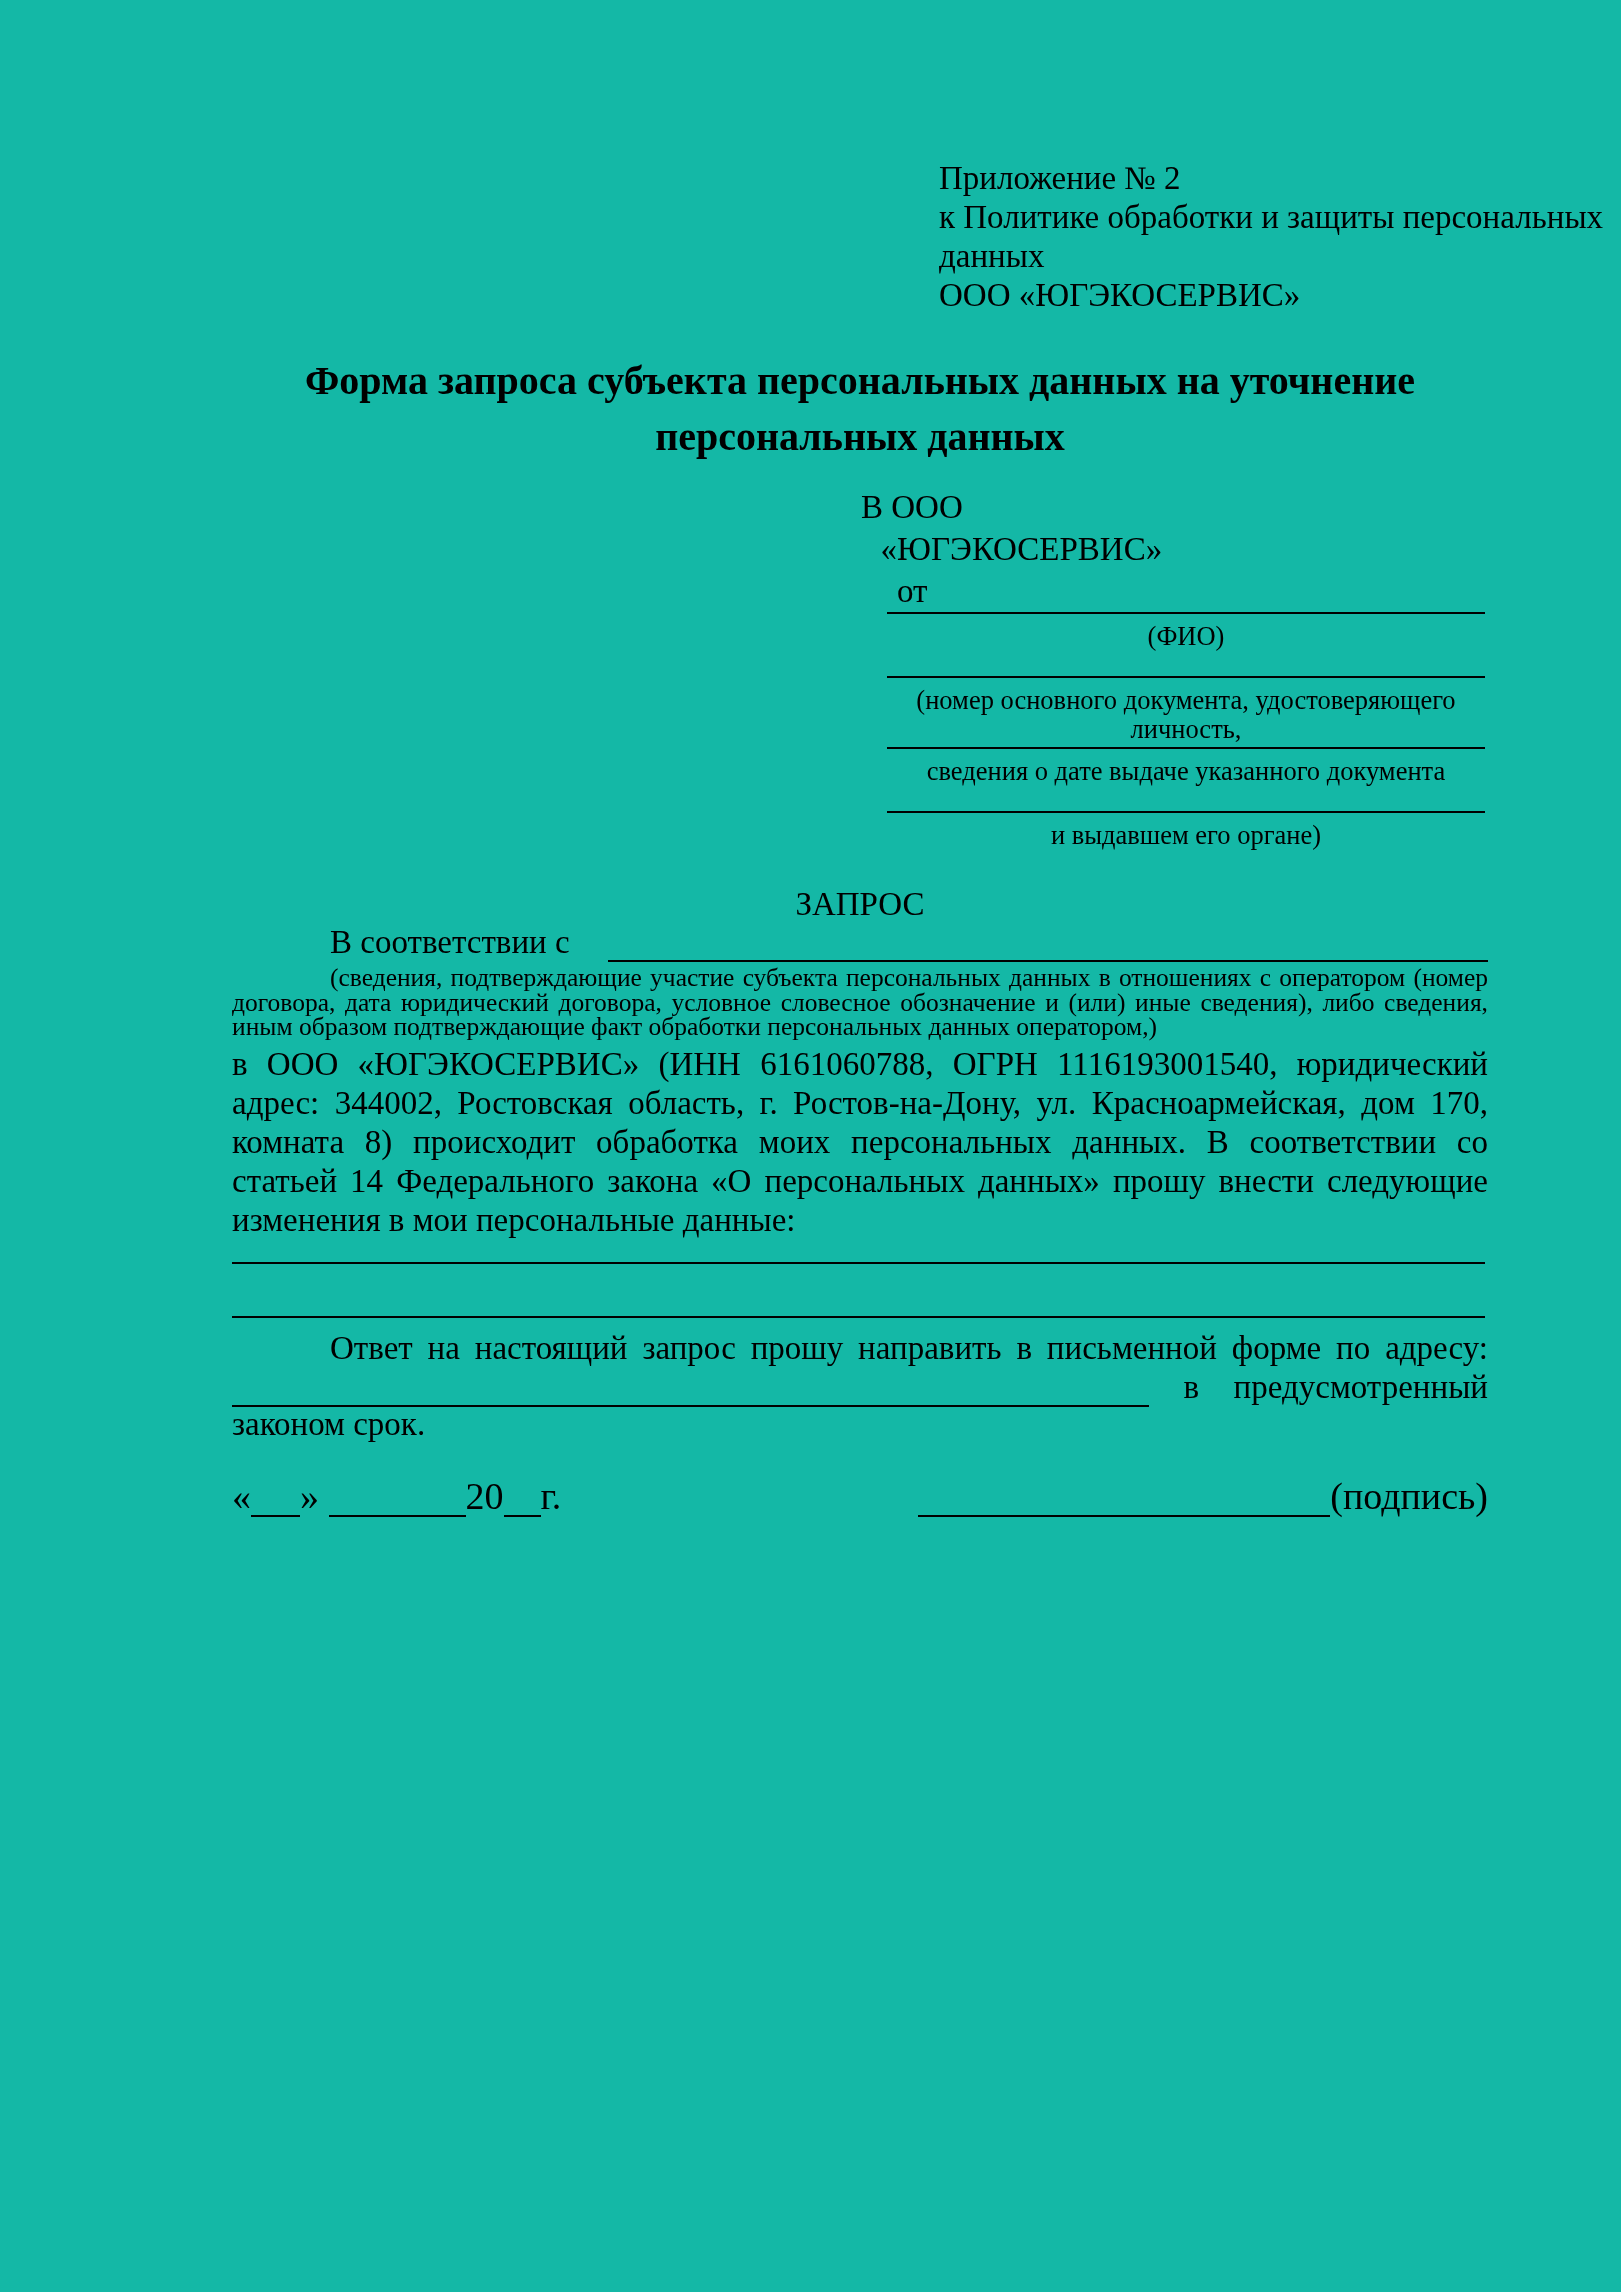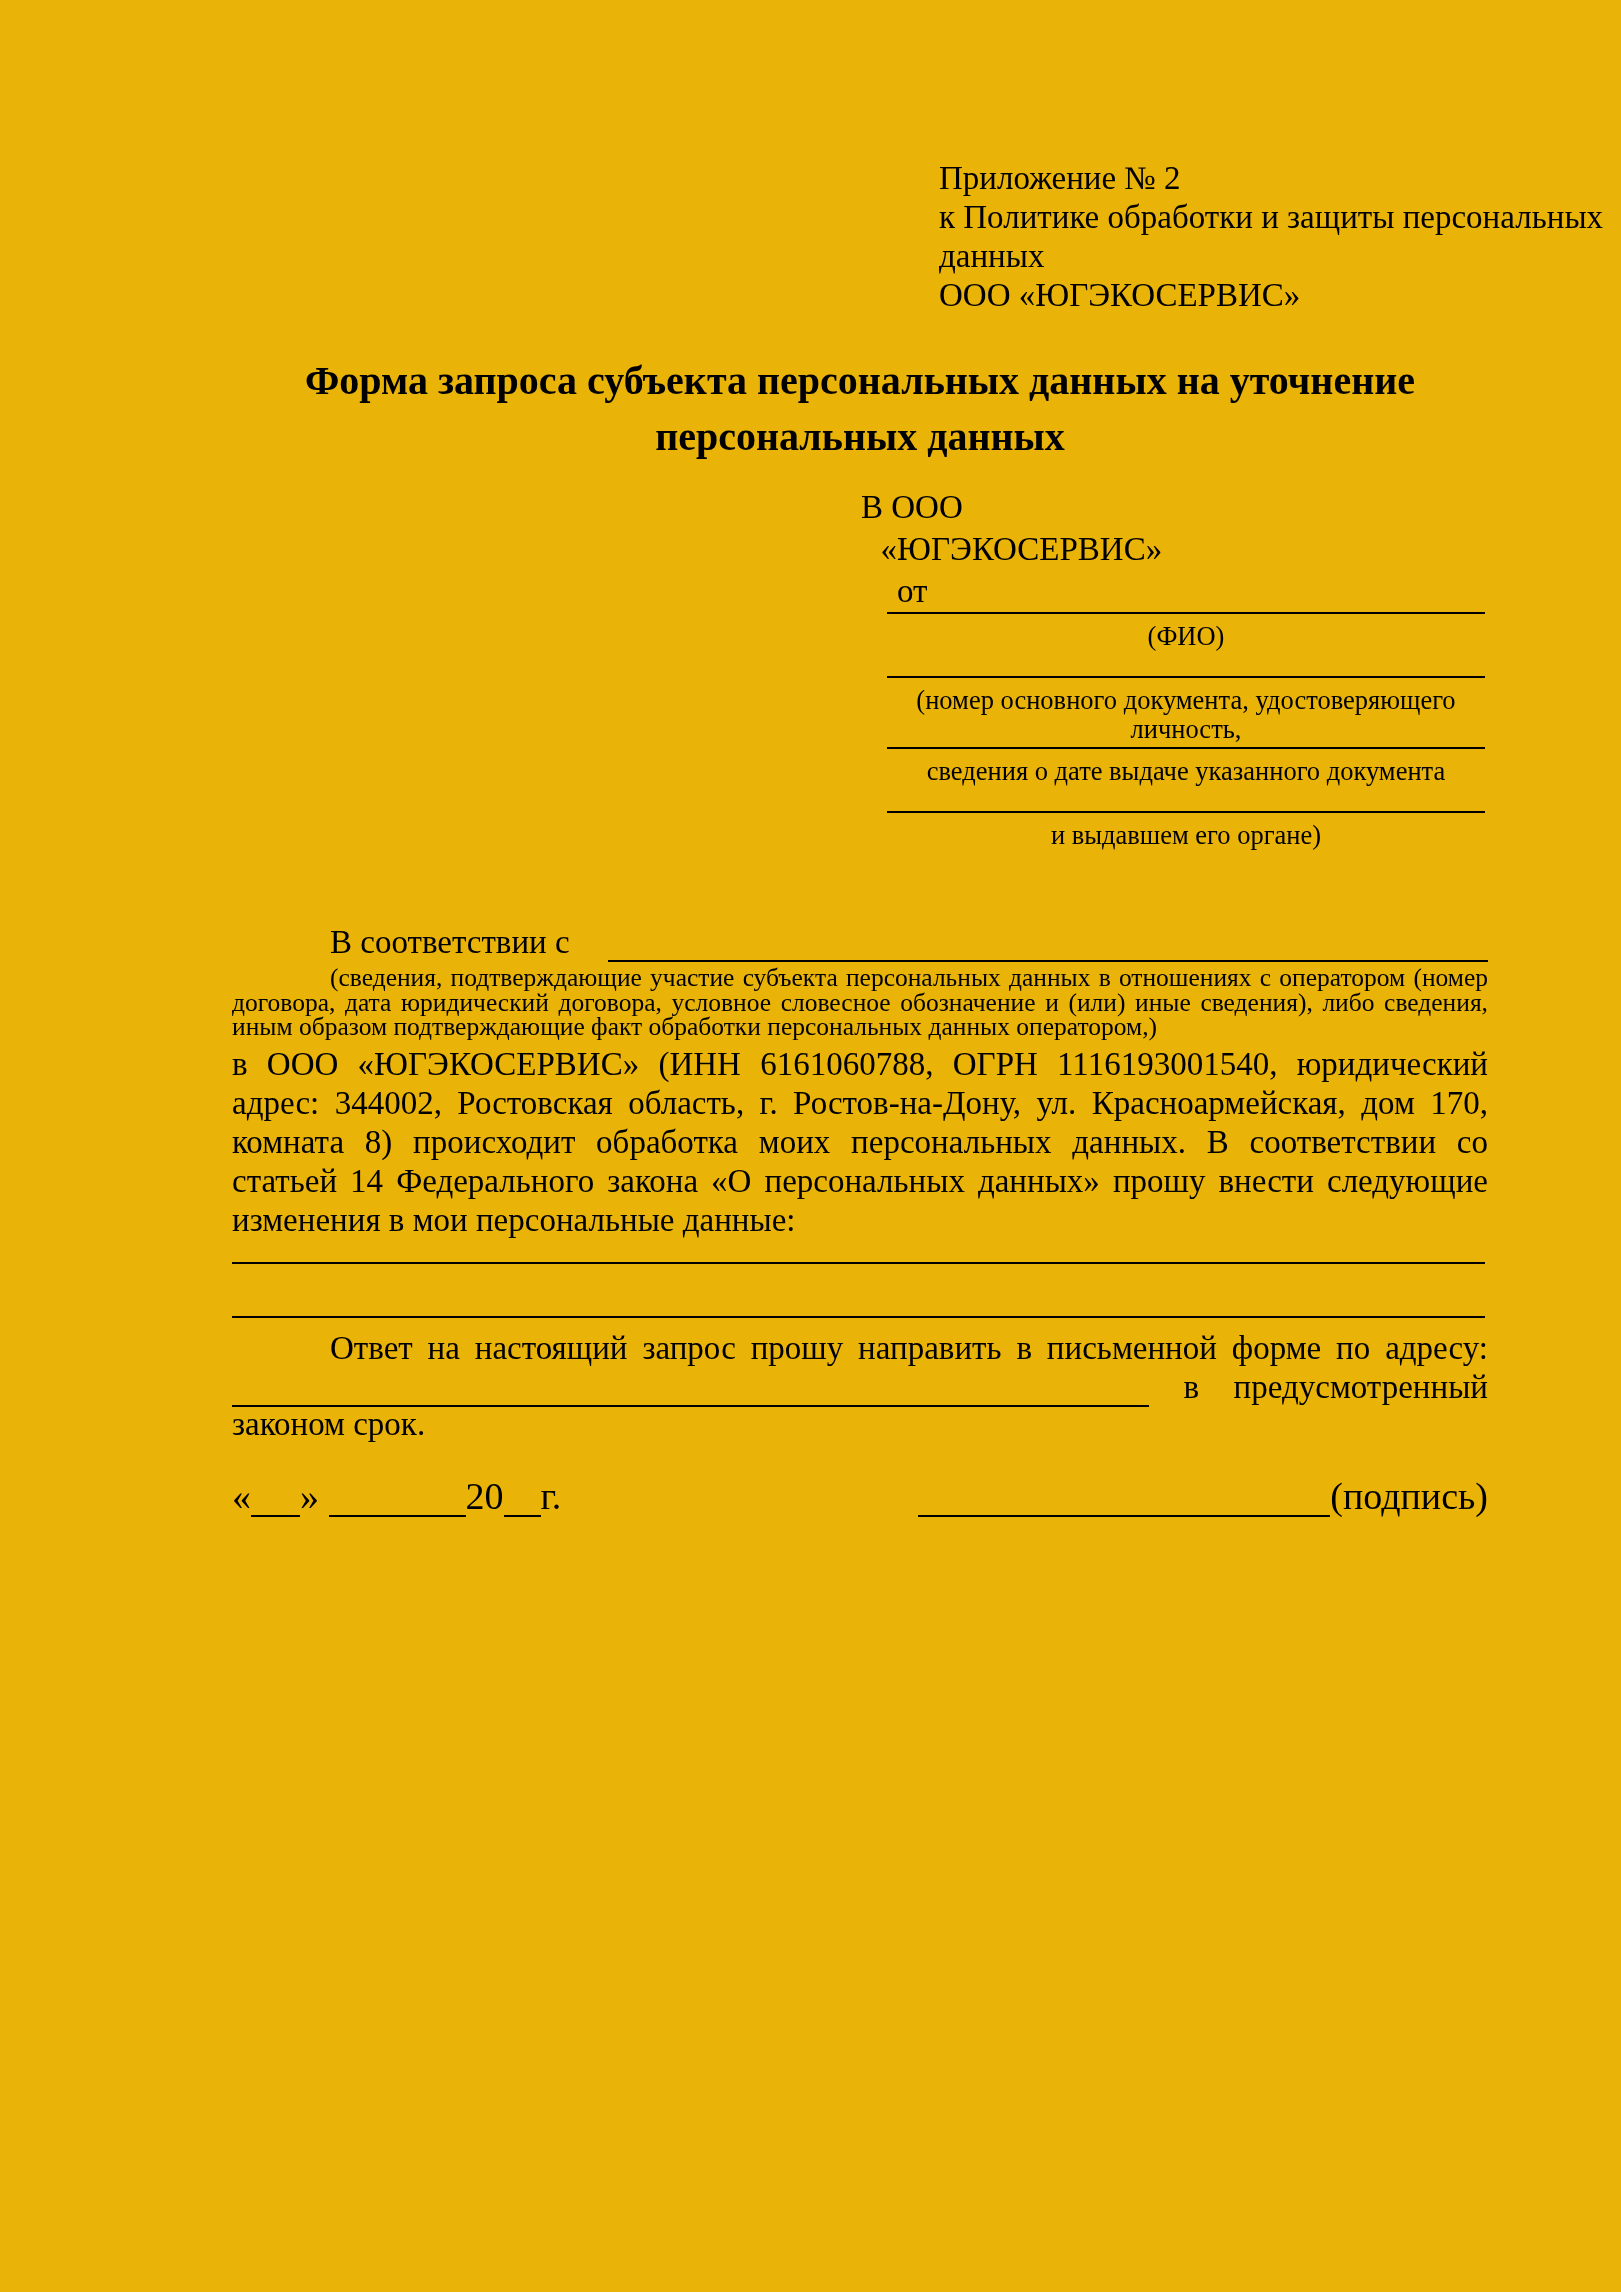--- a/index.html
+++ b/index.html
@@ -4,21 +4,21 @@
 <style>
   html, body {
     margin: 0;
     padding: 0;
     background: #ffffff;
   }
   .page {
     position: relative;
     width: 1621px;
     height: 2293px;
-    background: #eab308;
+    background: #14b8a6;
     font-family: "Liberation Serif", "DejaVu Serif", serif;
     color: #000000;
     overflow: hidden;
   }
   .abs { position: absolute; }
 
   
   .appendix {
     left: 939px; top: 159px;
     font-size: 33px; line-height: 39px;
@@ -158,20 +158,21 @@
   <div class="abs field" style="top:669px">
     <div class="caption">(номер основного документа, удостоверяющего личность,</div>
   </div>
   <div class="abs field" style="top:740px">
     <div class="caption">сведения о дате выдаче указанного документа</div>
   </div>
   <div class="abs field" style="top:804px">
     <div class="caption">и выдавшем его органе)</div>
   </div>
 
+  <div class="abs request-heading">ЗАПРОС</div>
 
   <div class="abs accordance">
     <span class="prefix">В соответствии с</span>
     <span class="fill-line"></span>
   </div>
 
   <div class="abs small-print">(сведения, подтверждающие участие субъекта персональных данных в отношениях с оператором (номер договора, дата юридический договора, условное словесное обозначение и (или) иные сведения), либо сведения, иным образом подтверждающие факт обработки персональных данных оператором,)</div>
 
   <div class="abs main-paragraph">в ООО «ЮГЭКОСЕРВИС» (ИНН 6161060788, ОГРН 1116193001540, юридический адрес: 344002, Ростовская область, г. Ростов-на-Дону, ул. Красноармейская, дом 170, комната 8) происходит обработка моих персональных данных. В соответствии со статьей 14 Федерального закона «О персональных данных» прошу внести следующие изменения в мои персональные данные:</div>
 

